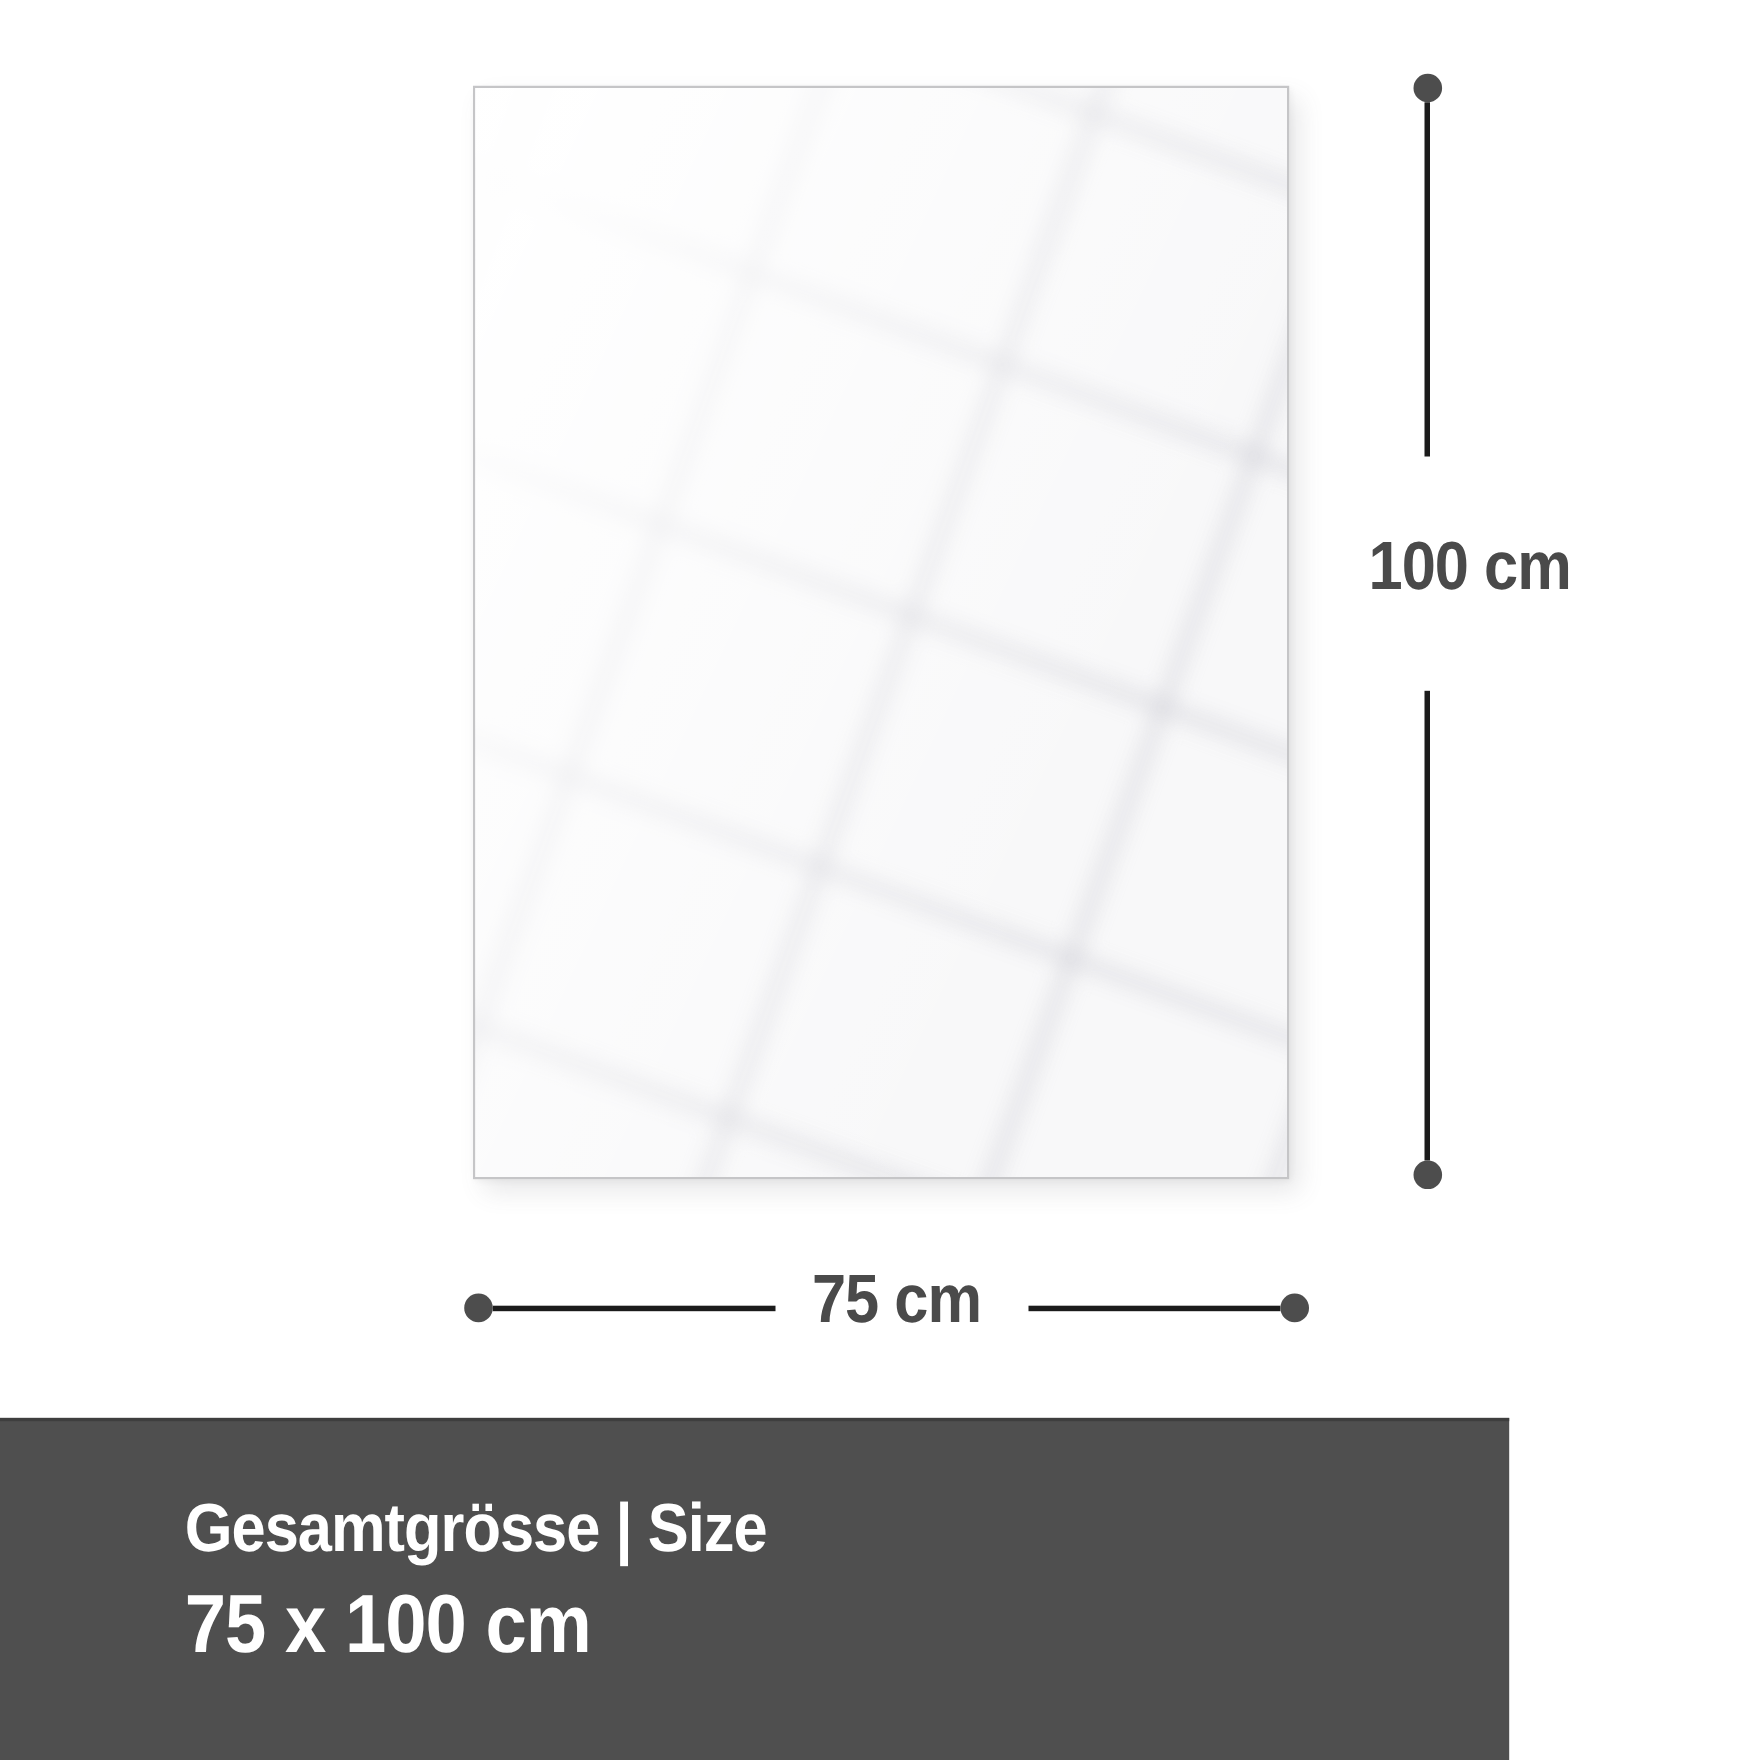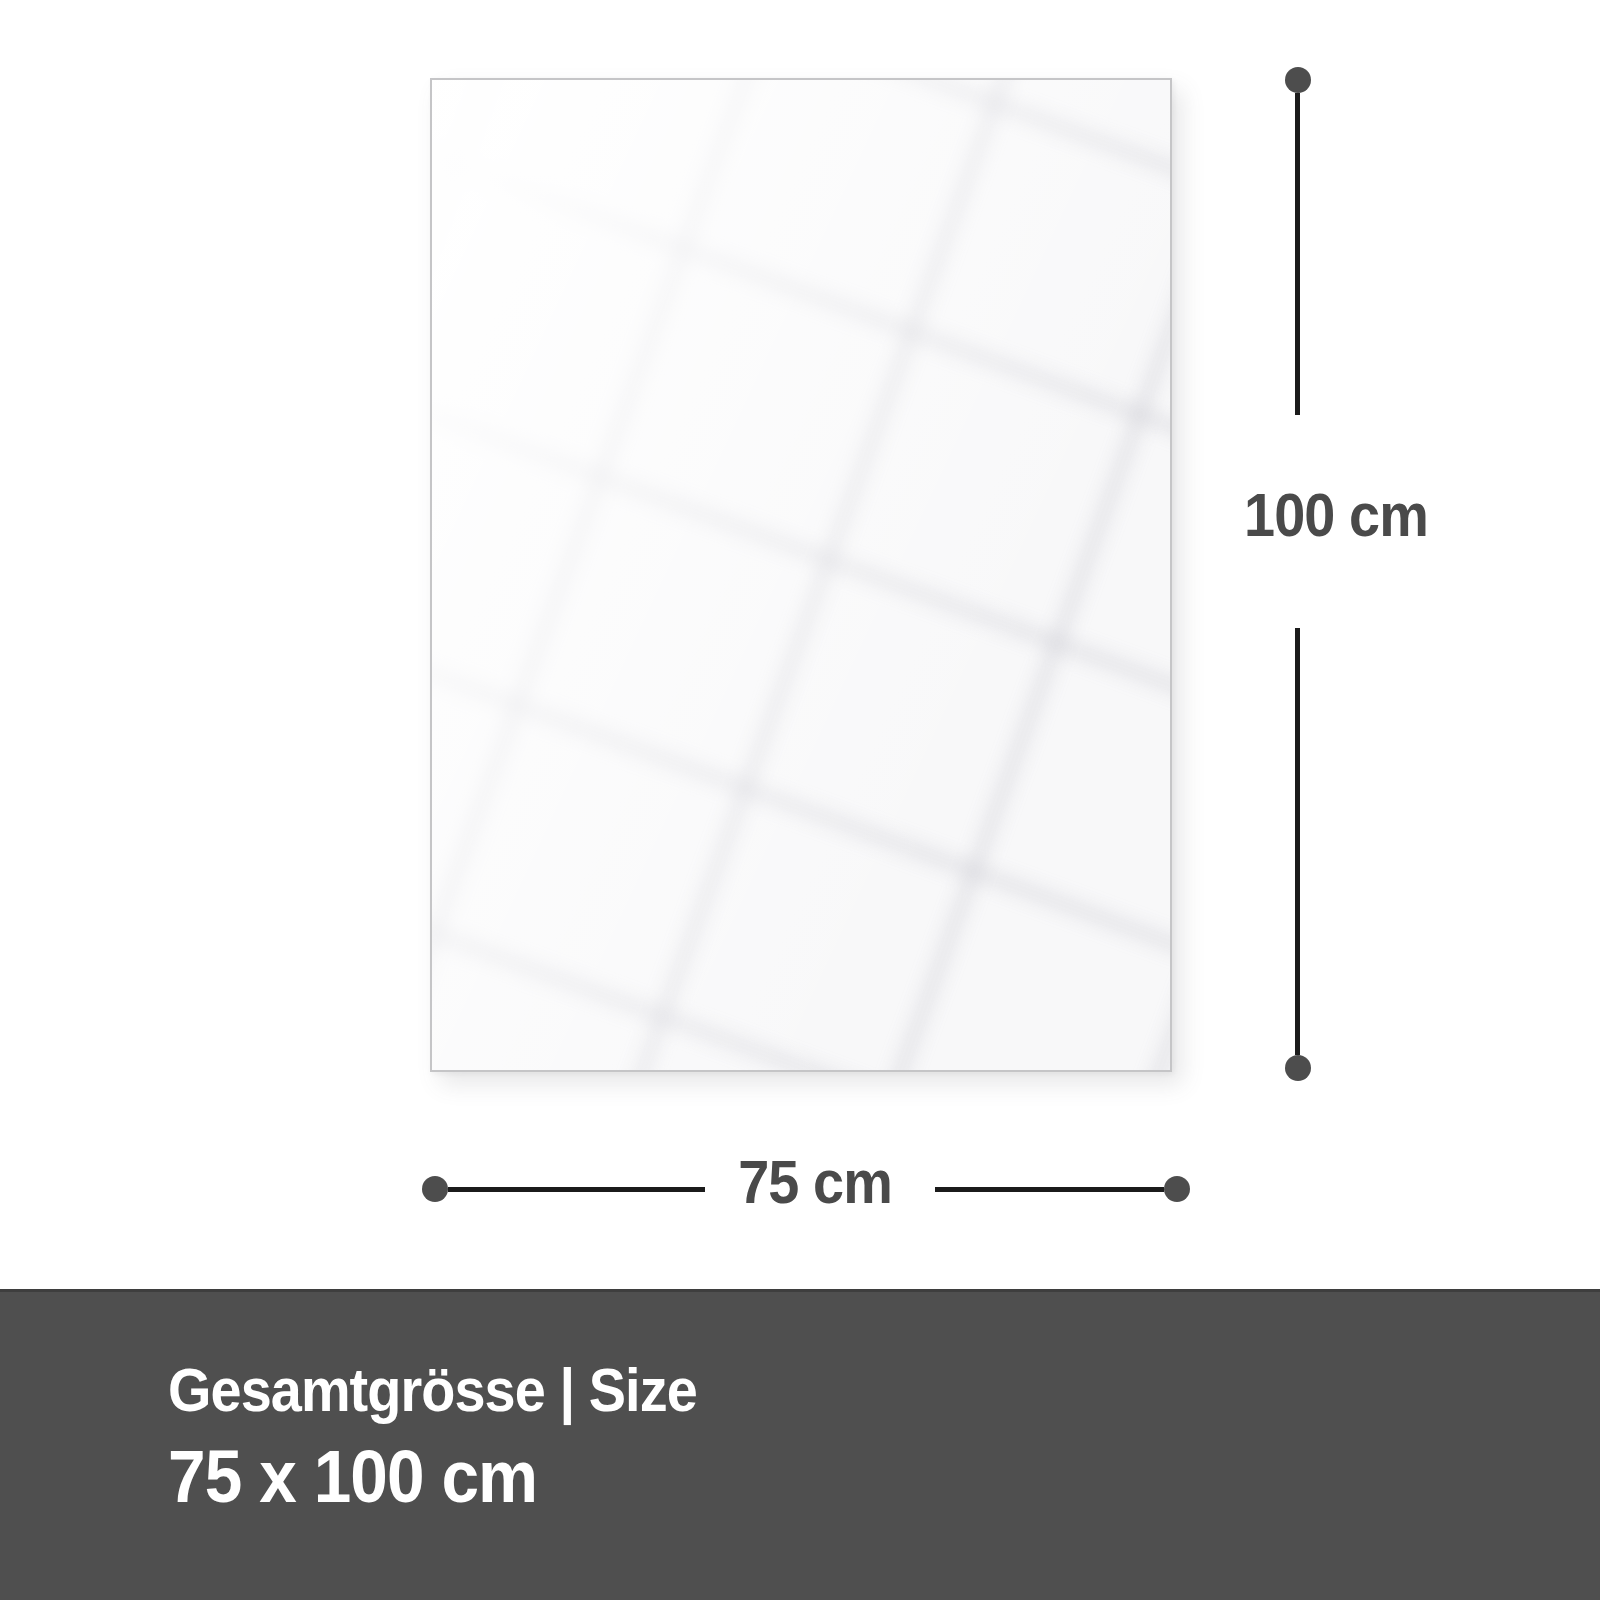--- a/index.html
+++ b/index.html
@@ -41,21 +41,21 @@
   }
   .dim-label{
     position:absolute;width:300px;text-align:center;
     font-size:62px;font-weight:700;line-height:62px;
     color:var(--dimension_label,#4a4a4a);
     transform:scaleX(0.9);transform-origin:center;
     white-space:nowrap;letter-spacing:-1px;
   }
   
   .footer{
-    position:absolute;left:0;top:1289px;width:1600px;height:311px;
+    position:absolute;left:0;top:1289px;width:1372px;height:311px;
     box-sizing:border-box;
     background:var(--footer_bg,#4f4f4f);
     border-top:3px solid var(--footer_border,#3e3e3e);
     padding-left:24px;
   }
   .footer-caption{
     position:absolute;left:168px;top:67px;
     font-size:62px;font-weight:700;line-height:1;
     color:var(--footer_text,#ffffff);
     transform:scaleX(0.9);transform-origin:left center;

